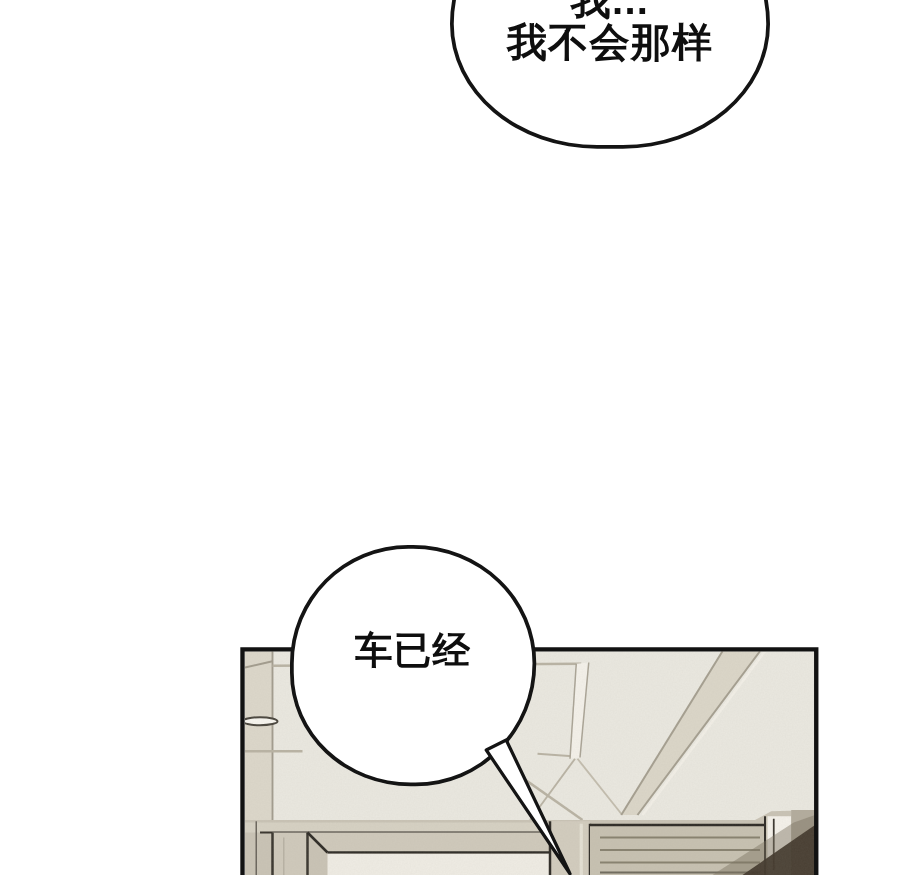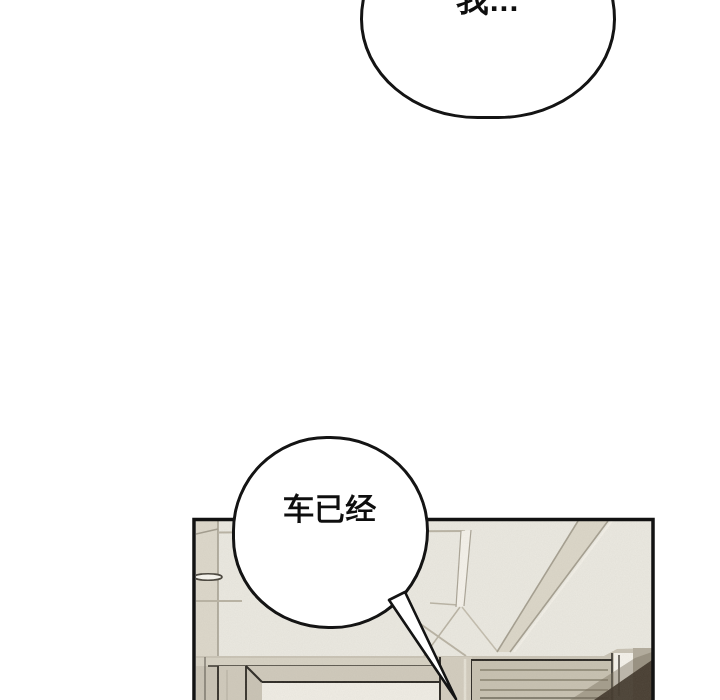--- a/index.html
+++ b/index.html
@@ -22,21 +22,21 @@
     border-radius:49% 51% 50% 50% / 50% 50% 52% 48%;
   }
   .bubble-text{
     position:absolute;left:0;width:100%;text-align:center;
     font-weight:700;color:#0e0e0e;white-space:pre;
   }
   .bubble-top .bubble-text{
     top:78px;font-size:32px;line-height:34px;letter-spacing:1px;
   }
   .bubble-bottom .bubble-text{
-    top:48px;font-size:30px;line-height:43px;letter-spacing:1px;
+    top:60px;font-size:30px;line-height:43px;letter-spacing:1px;
   }
   .tail-svg{position:absolute;left:0;top:0;z-index:20;pointer-events:none;}
 </style>
 </head>
 <body>
 
 <div class="stage">
 
   <svg class="scene-svg" width="720" height="700" viewBox="0 0 720 700">
     <defs>
@@ -112,21 +112,21 @@
       <polygon points="652,652 652,700 570,700 635,658" opacity="0.45" fill="#7a7060"></polygon>
       <polygon points="652,660 652,700 594,700" opacity="0.92" fill="#42382d"></polygon>
 
       <rect x="196" y="521" width="456" height="179" filter="url(#grain)"></rect>
     </g>
 
     <polyline points="194,702 194,519.5 653,519.5 653,702" fill="none" stroke="#121212" stroke-width="3.5"></polyline>
   </svg>
 
   <div class="bubble bubble-top">
-    <div class="bubble-text"><span>我...</span><br></div>
+    <div class="bubble-text"><span>我...</span><br><span>我不会那样</span></div>
   </div>
 
   <div class="bubble bubble-bottom">
     <div class="bubble-text"><span>车已经</span><br></div>
   </div>
 
   <svg class="tail-svg" width="720" height="700" viewBox="0 0 720 700">
     <polygon points="389,600 405,592 456,699" fill="#ffffff" stroke="#141414" stroke-width="2.6" stroke-linejoin="round"></polygon>
   </svg>
 

